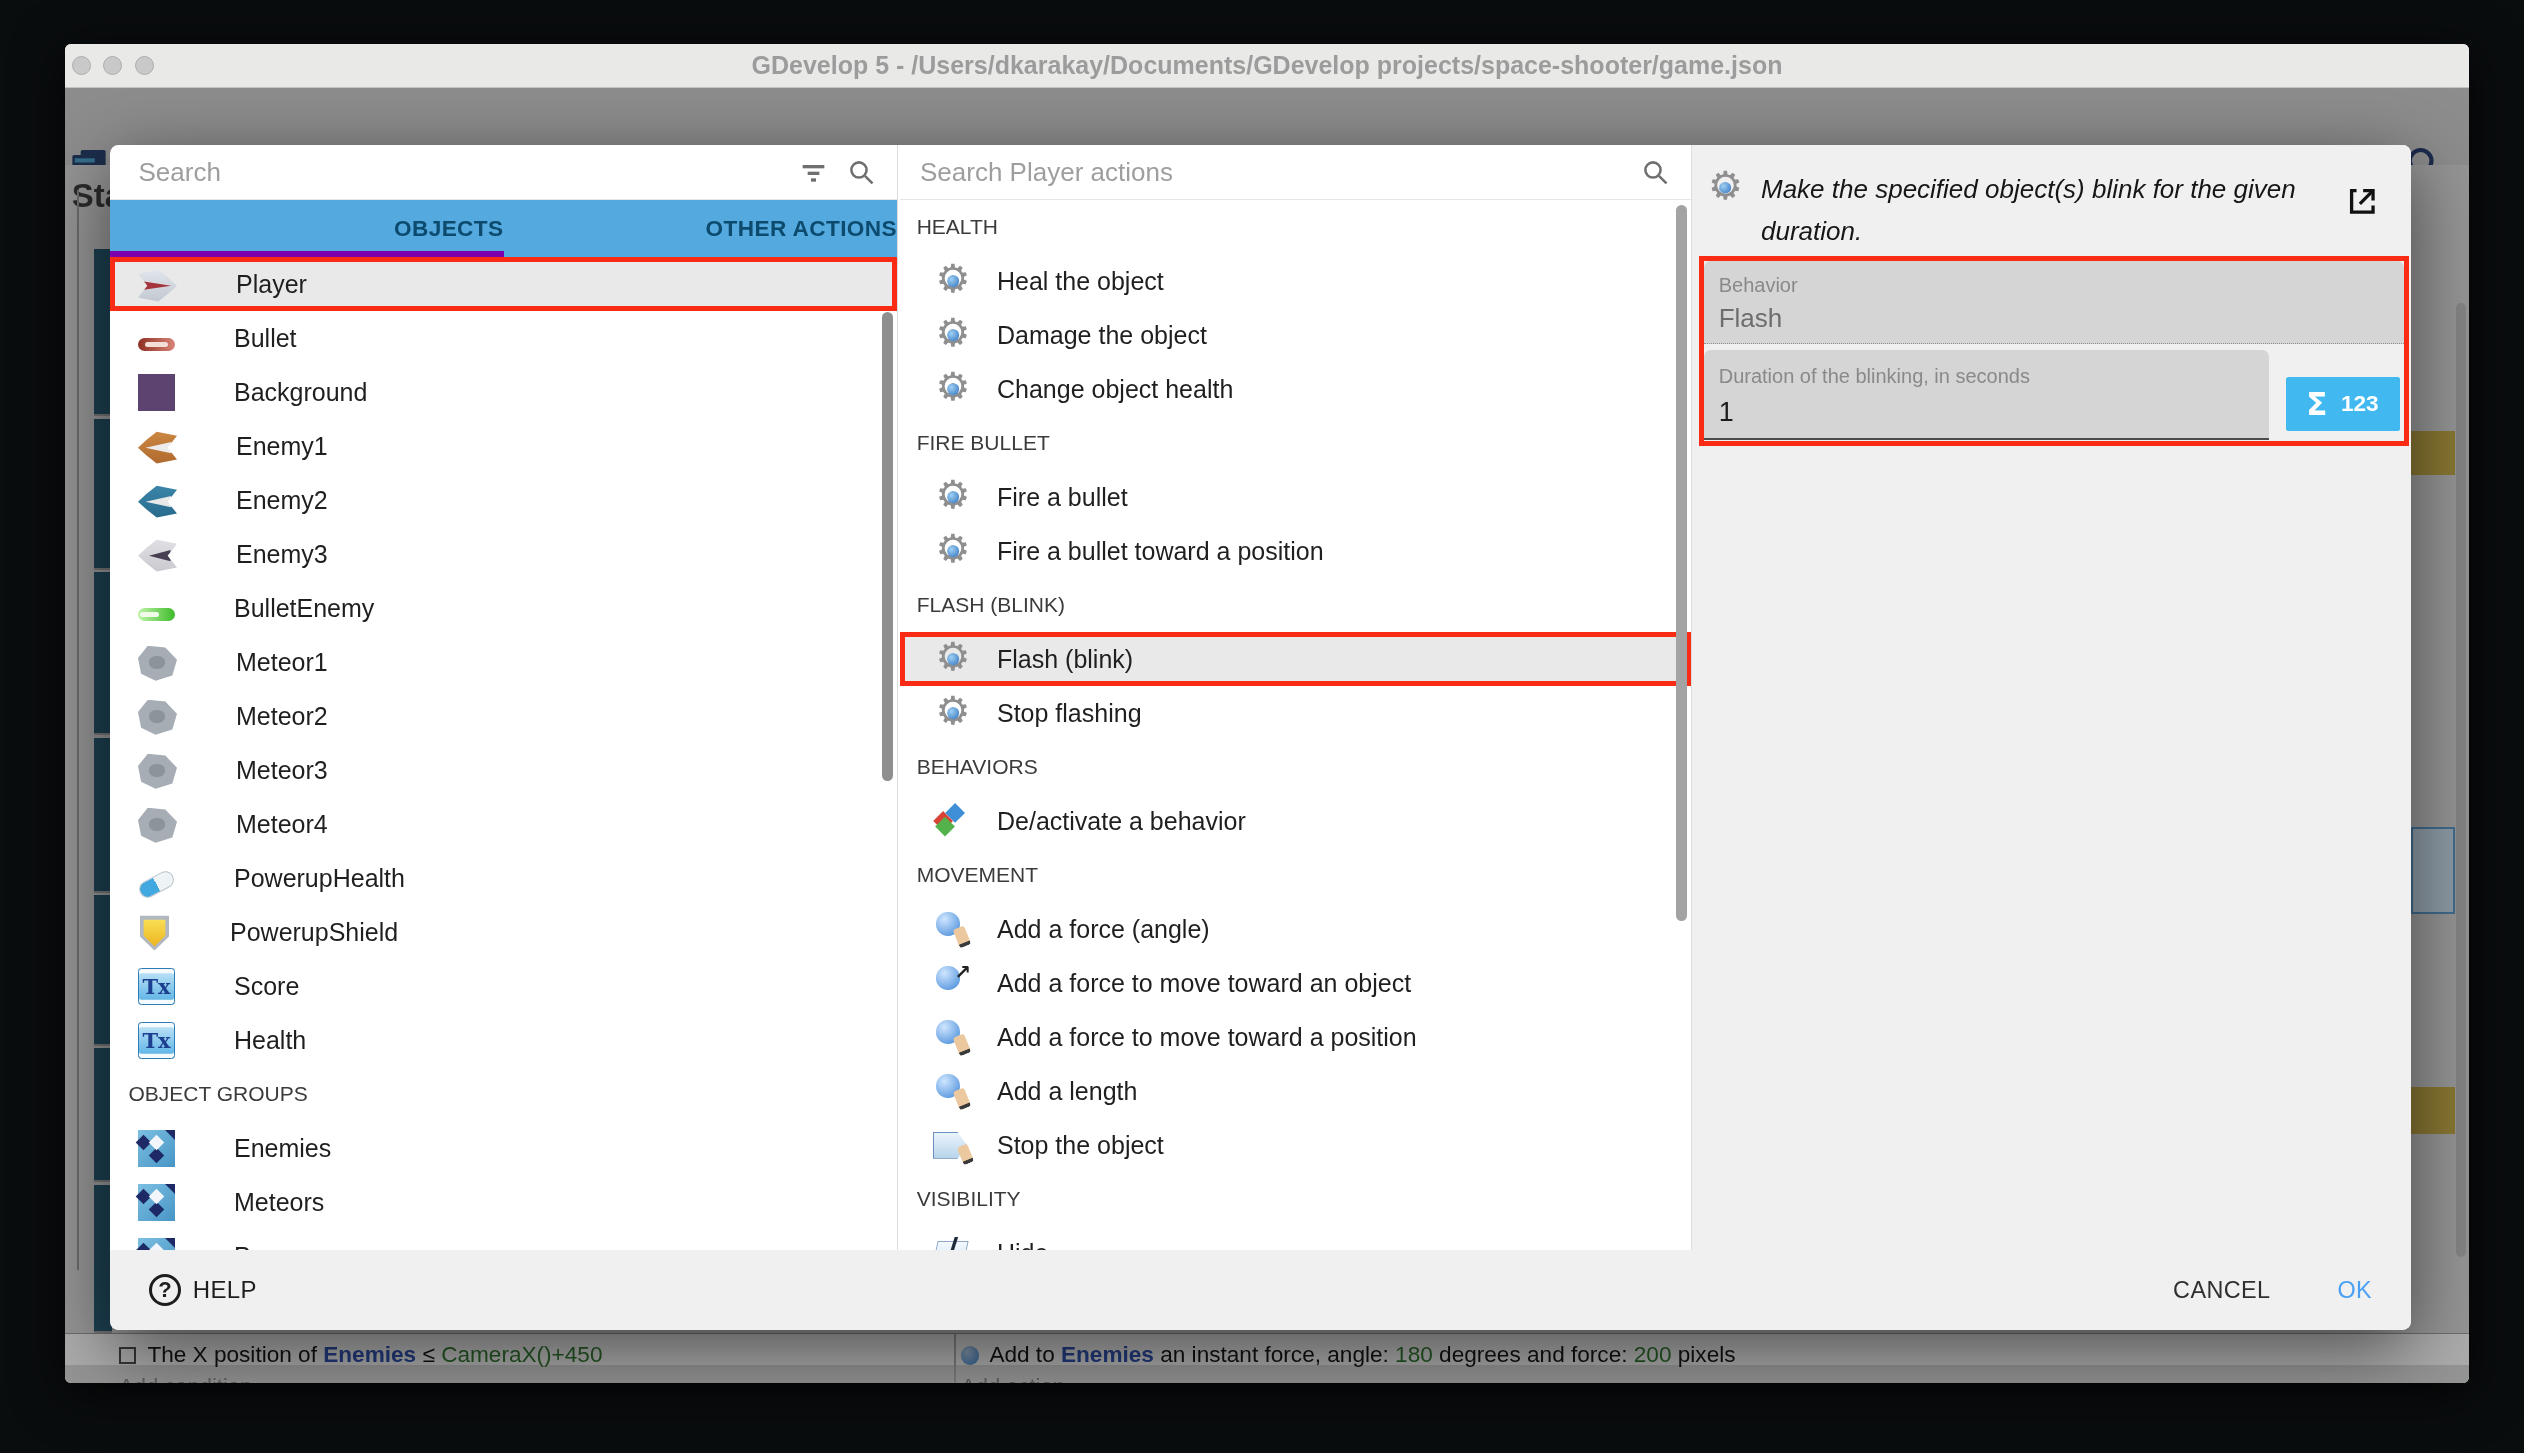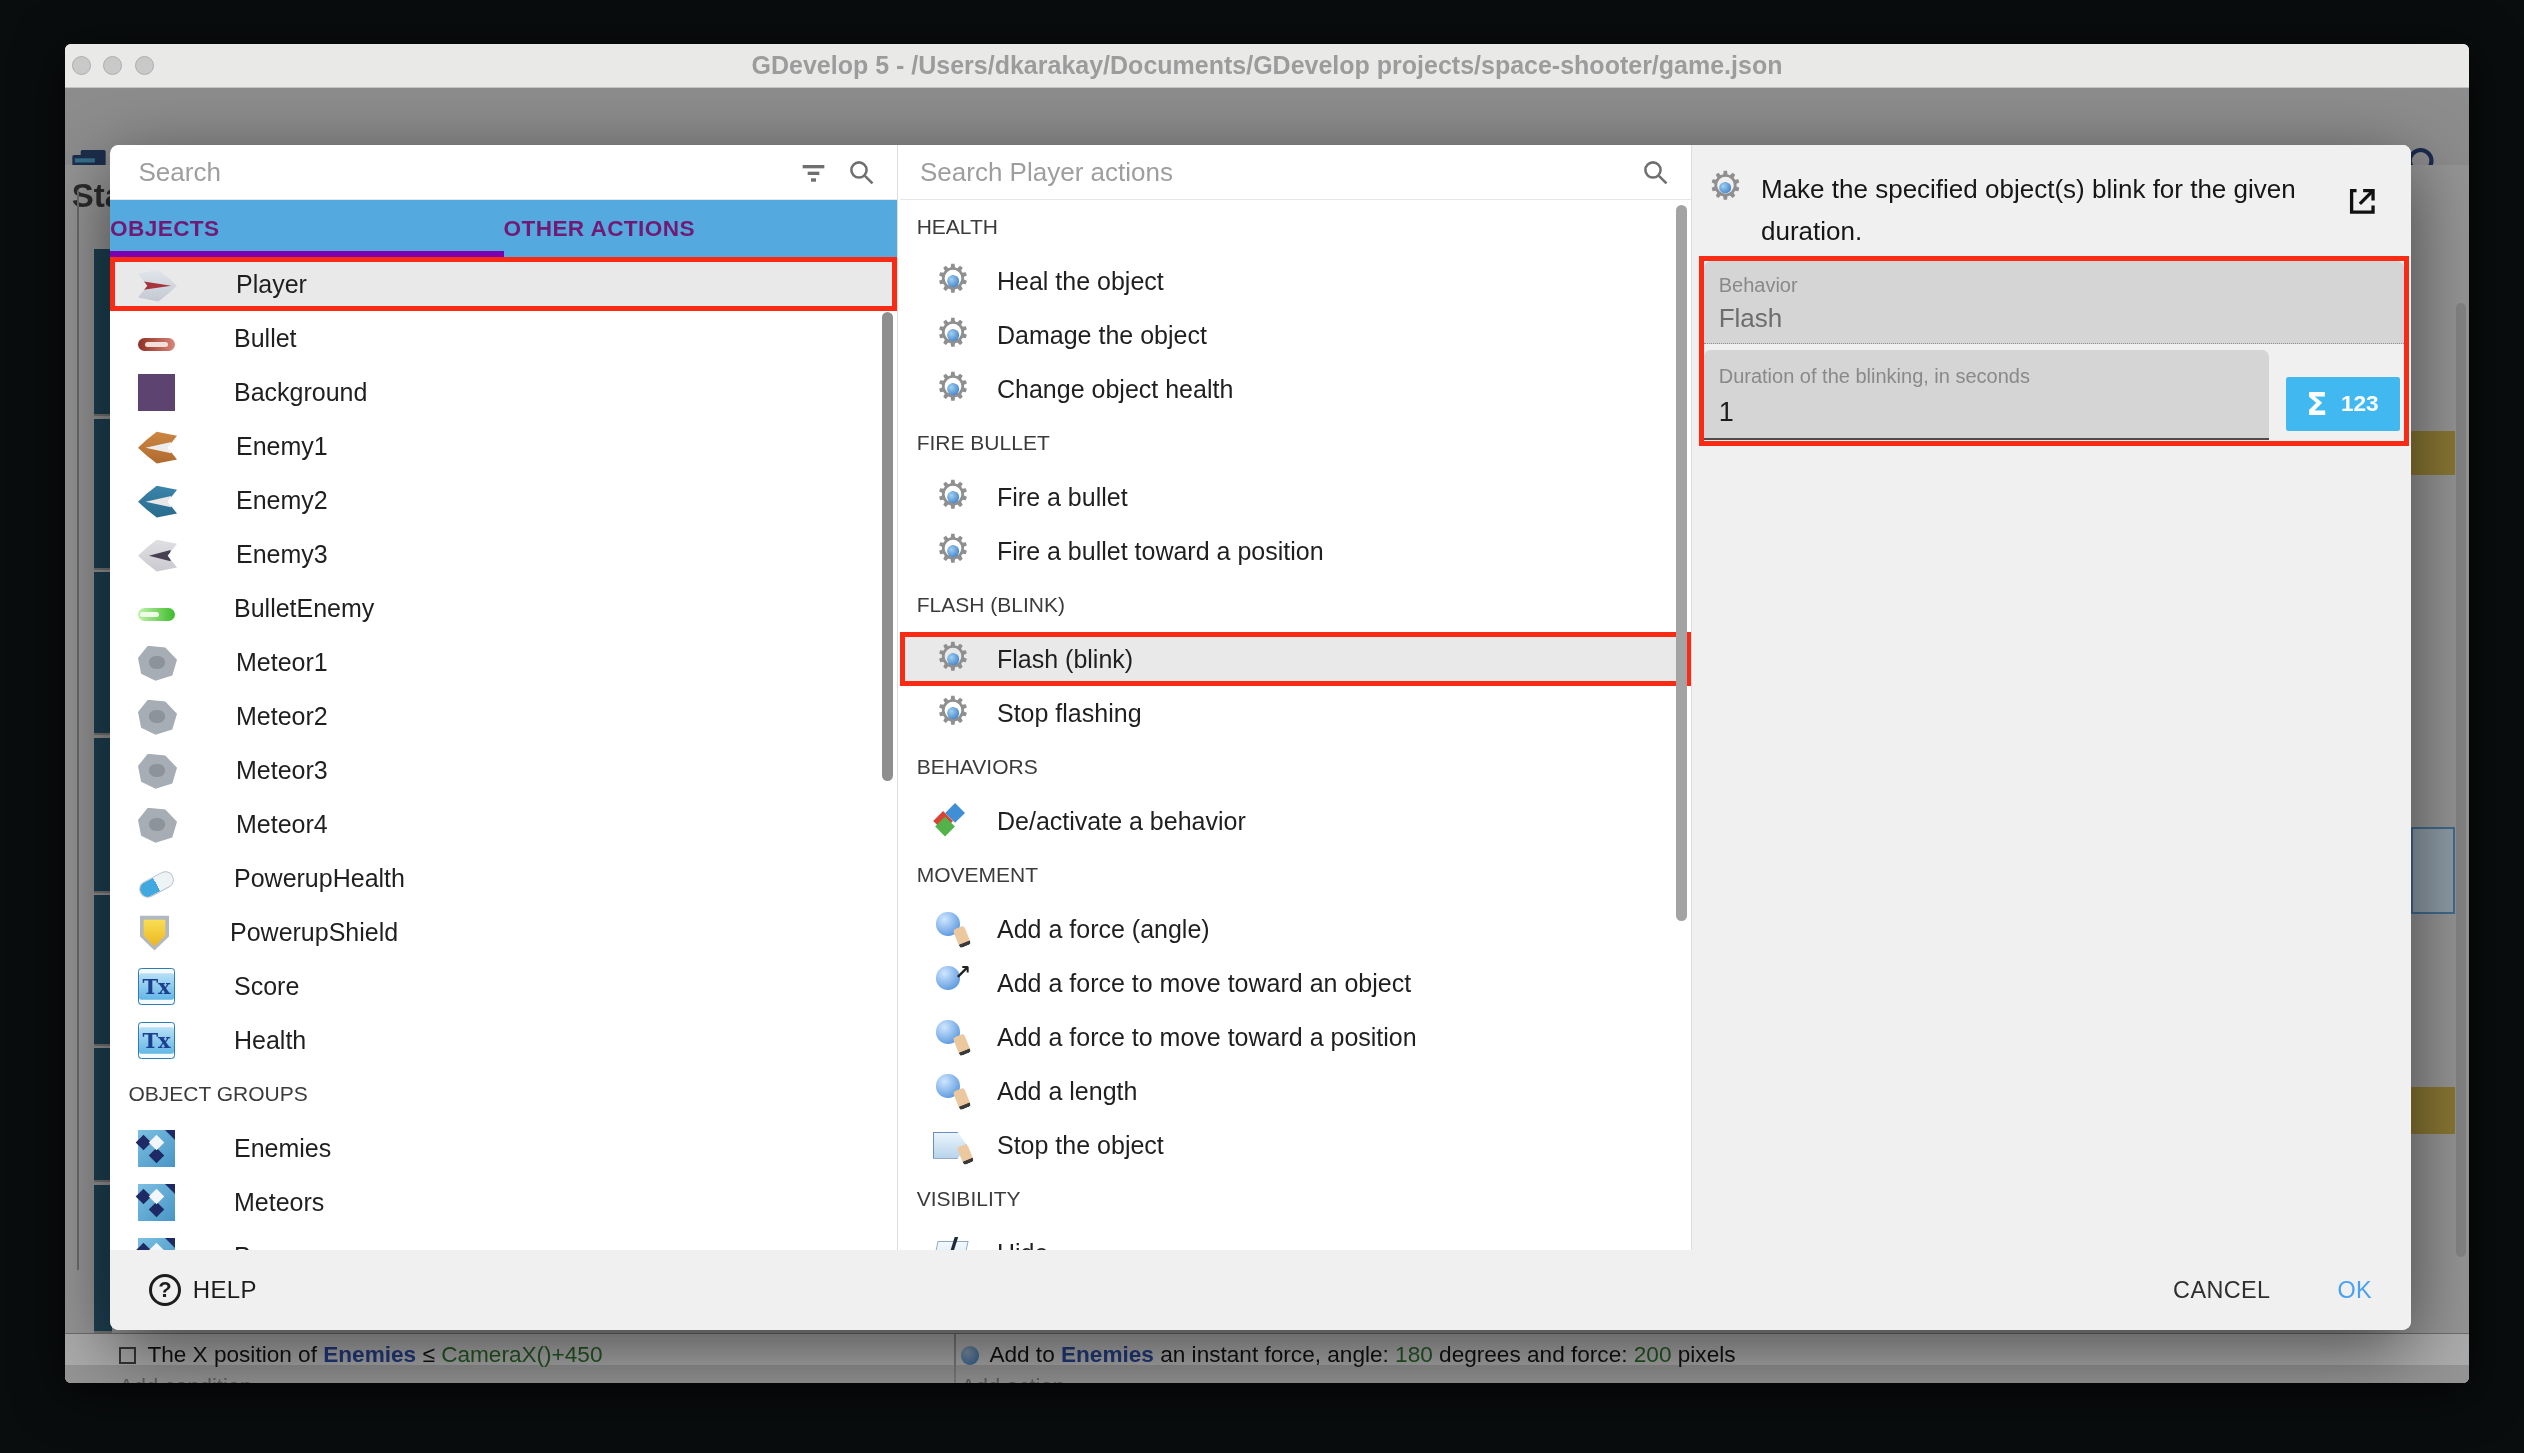--- a/index.html
+++ b/index.html
@@ -54,22 +54,22 @@
   .p-mid{left:790px;width:792px;border-right:0.8px solid #ddd;}
   .p-right{left:1582px;right:0;background:#f0f0f0;}
 
   .search-row{position:relative;height:55px;border-bottom:0.8px solid #e6e6e6;display:flex;align-items:center;}
   .search-input{flex:1;border:none;outline:none;background:transparent;font-size:26px;color:#333;
     font-family:inherit;padding:0 0 0 28.5px;}
   .search-input::placeholder{color:#9e9e9e;opacity:1;}
   .sr-ic{margin-right:22px;flex:0 0 auto;}
 
   .tabs{position:relative;height:57px;background:var(--accent-blue);display:flex;}
-  .tab{flex:1;display:flex;align-items:center;justify-content:flex-start;position:relative;
-    color:#701a75;font-size:22.6px;font-weight:bold;letter-spacing:0.4px;cursor:default;}
+  .tab{flex:1;display:flex;align-items:center;justify-content:flex-end;position:relative;
+    color:#0c4a6e;font-size:22.6px;font-weight:bold;letter-spacing:0.4px;cursor:default;}
   .tab.sel::after{content:"";position:absolute;left:0;right:0;bottom:0;height:5.9px;background:var(--tab-indicator);}
 
   .list{position:absolute;left:0;right:0;bottom:0;overflow:hidden;}
   .obj-list{top:112px;} .act-list{top:55px;}
   .row{height:54px;display:flex;align-items:center;position:relative;}
   .obj-list .row{padding-left:28px;}
   .act-list .row{padding-left:33px;}
   .row .lbl{font-size:25px;color:#1f1f1f;}
   .obj-list .row .lbl{margin-left:59px;}
   .act-list .row .lbl{margin-left:24px;}
@@ -144,21 +144,21 @@
     background:linear-gradient(180deg,#c5e6f8,#55b0e4);box-shadow:inset 0 4.2px 0 #f4fafe,inset 0 -4.2px 0 #f4fafe;}
   .text-object::before{content:"Tx";position:absolute;left:50%;top:50%;transform:translate(-50%,-52%);
     font:bold 21px/1 "DejaVu Serif",serif;color:#1d3f8f;}
   .group{width:37px;height:37px;margin-top:1.7px;background:linear-gradient(135deg,#7cbfe2,#4795c5);}
   .group::before{content:"";position:absolute;left:13.4px;top:6.7px;width:11px;height:11px;background:#f2f6fa;
     transform:rotate(45deg);box-shadow:-9.2px 9.2px 0 #1d2a66,9.2px 9.2px 0 #1d2a66;}
   .group::after{content:"";position:absolute;right:0;top:0;border-left:10px solid transparent;border-top:10px solid #1d2a66;}
 
   
   .rp-gear{position:absolute;left:13.4px;top:22.6px;}
-  .rp-desc{position:absolute;left:69px;top:23.4px;width:586px;font-size:26px;line-height:42px;color:#161616;}
+  .rp-desc{position:absolute;left:69px;top:23.4px;width:586px;font-size:26px;line-height:42px;color:#161616;font-style:italic;}
   .rp-ext{position:absolute;left:653px;top:39px;width:33px;height:33px;}
   .param-box{position:absolute;left:6.7px;top:111px;width:710px;height:190px;border:5.9px solid var(--highlight-red);}
   .field{position:relative;background:#d5d5d5;border-radius:6.7px 6.7px 0 0;}
   .f-label{position:absolute;left:15px;top:12.6px;font-size:20px;color:#898989;}
   .f-value{position:absolute;left:15px;font-size:26px;}
   .field-behavior{height:83px;border-bottom:1.7px dotted #8f8f8f;}
   .field-behavior .f-value{top:42px;color:#6d6d6d;}
   .field-row{position:relative;margin-top:5.9px;height:90px;}
   .field-duration{width:565px;height:90px;border-bottom:2.5px solid #4c4c4c;}
   .field-duration .f-label{top:15px;}

